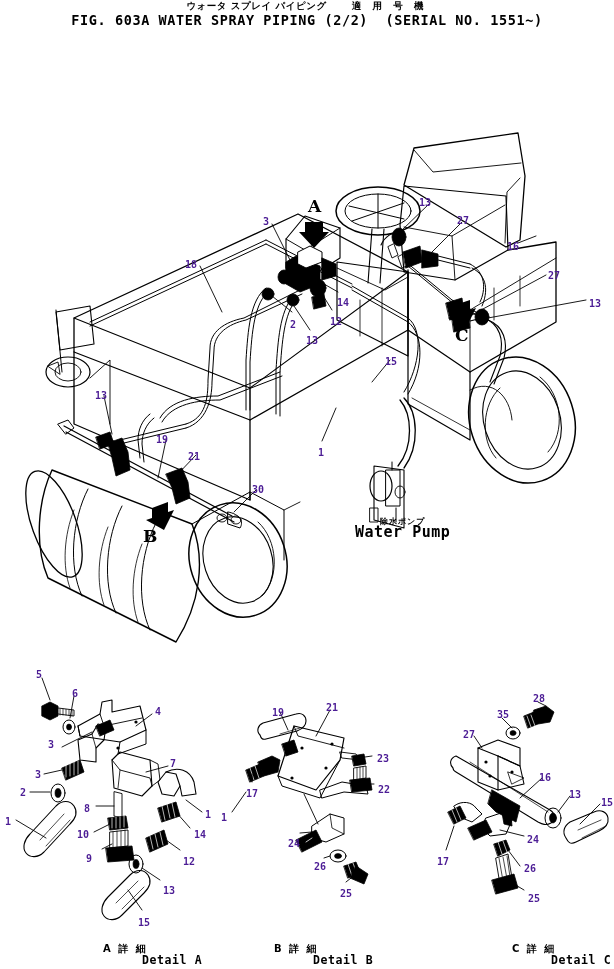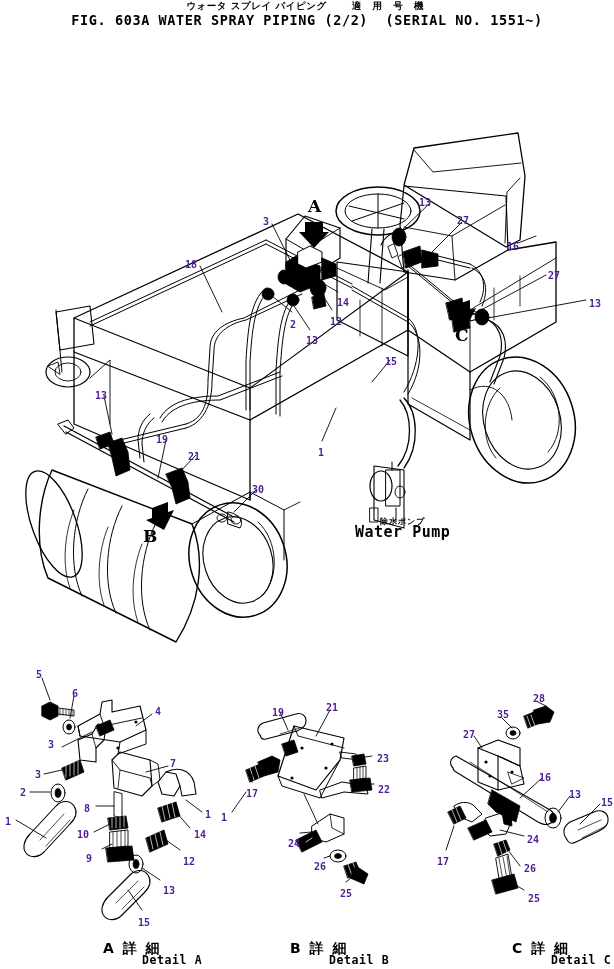--- a/index.html
+++ b/index.html
@@ -41,21 +41,21 @@
     line-height:17px;color:#000;
   }
 
   
   .wp{position:absolute;text-align:center;white-space:nowrap;}
   .wp-jp{font-family:"DejaVu Sans","Liberation Sans",sans-serif;font-size:8px;font-weight:bold;letter-spacing:1px;line-height:9px;}
   .wp-en{font-size:15px;font-weight:bold;letter-spacing:.5px;line-height:12px;}
 
   
   .dcap{position:absolute;text-align:left;white-space:nowrap;}
-  .dcap-jp{font-family:"DejaVu Sans","Liberation Sans",sans-serif;font-size:14px;font-weight:bold;letter-spacing:2px;line-height:11px;}
+  .dcap-jp{font-family:"DejaVu Sans","Liberation Sans",sans-serif;font-size:10px;font-weight:bold;letter-spacing:2px;line-height:11px;}
   .dcap-en{font-size:11.5px;font-weight:bold;letter-spacing:.6px;line-height:12px;margin-left:39px;}
 </style>
 </head>
 <body>
 
 <div id="sheet">
 
   <div class="hdr">
     <div class="hdr-jp-row">
       <span class="hdr-jp">ウォータ スプレイ パイピング</span>
@@ -492,21 +492,21 @@
     <span class="cal" style="left:527px;top:833px">24</span>
     <span class="cal" style="left:437px;top:855px">17</span>
     <span class="cal" style="left:524px;top:862px">26</span>
     <span class="cal" style="left:528px;top:892px">25</span>
   </div>
 
   <div class="dcap" style="left:103px;top:943px">
     <div class="dcap-jp">A 詳 細</div>
     <div class="dcap-en">Detail A</div>
   </div>
-  <div class="dcap" style="left:290px;top:943px">
+  <div class="dcap" style="left:274px;top:943px">
     <div class="dcap-jp">B 詳 細</div>
     <div class="dcap-en">Detail B</div>
   </div>
   <div class="dcap" style="left:512px;top:943px">
     <div class="dcap-jp">C 詳 細</div>
     <div class="dcap-en">Detail C</div>
   </div>
 
 </div>
 

